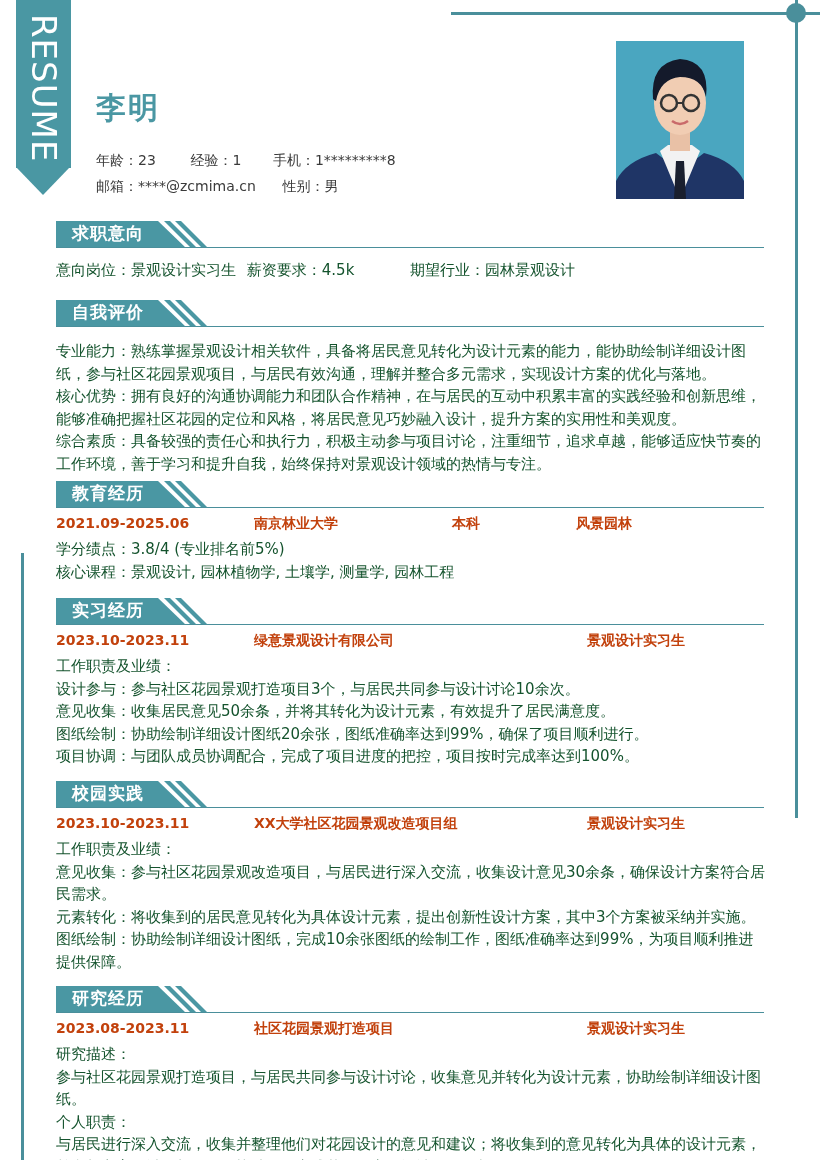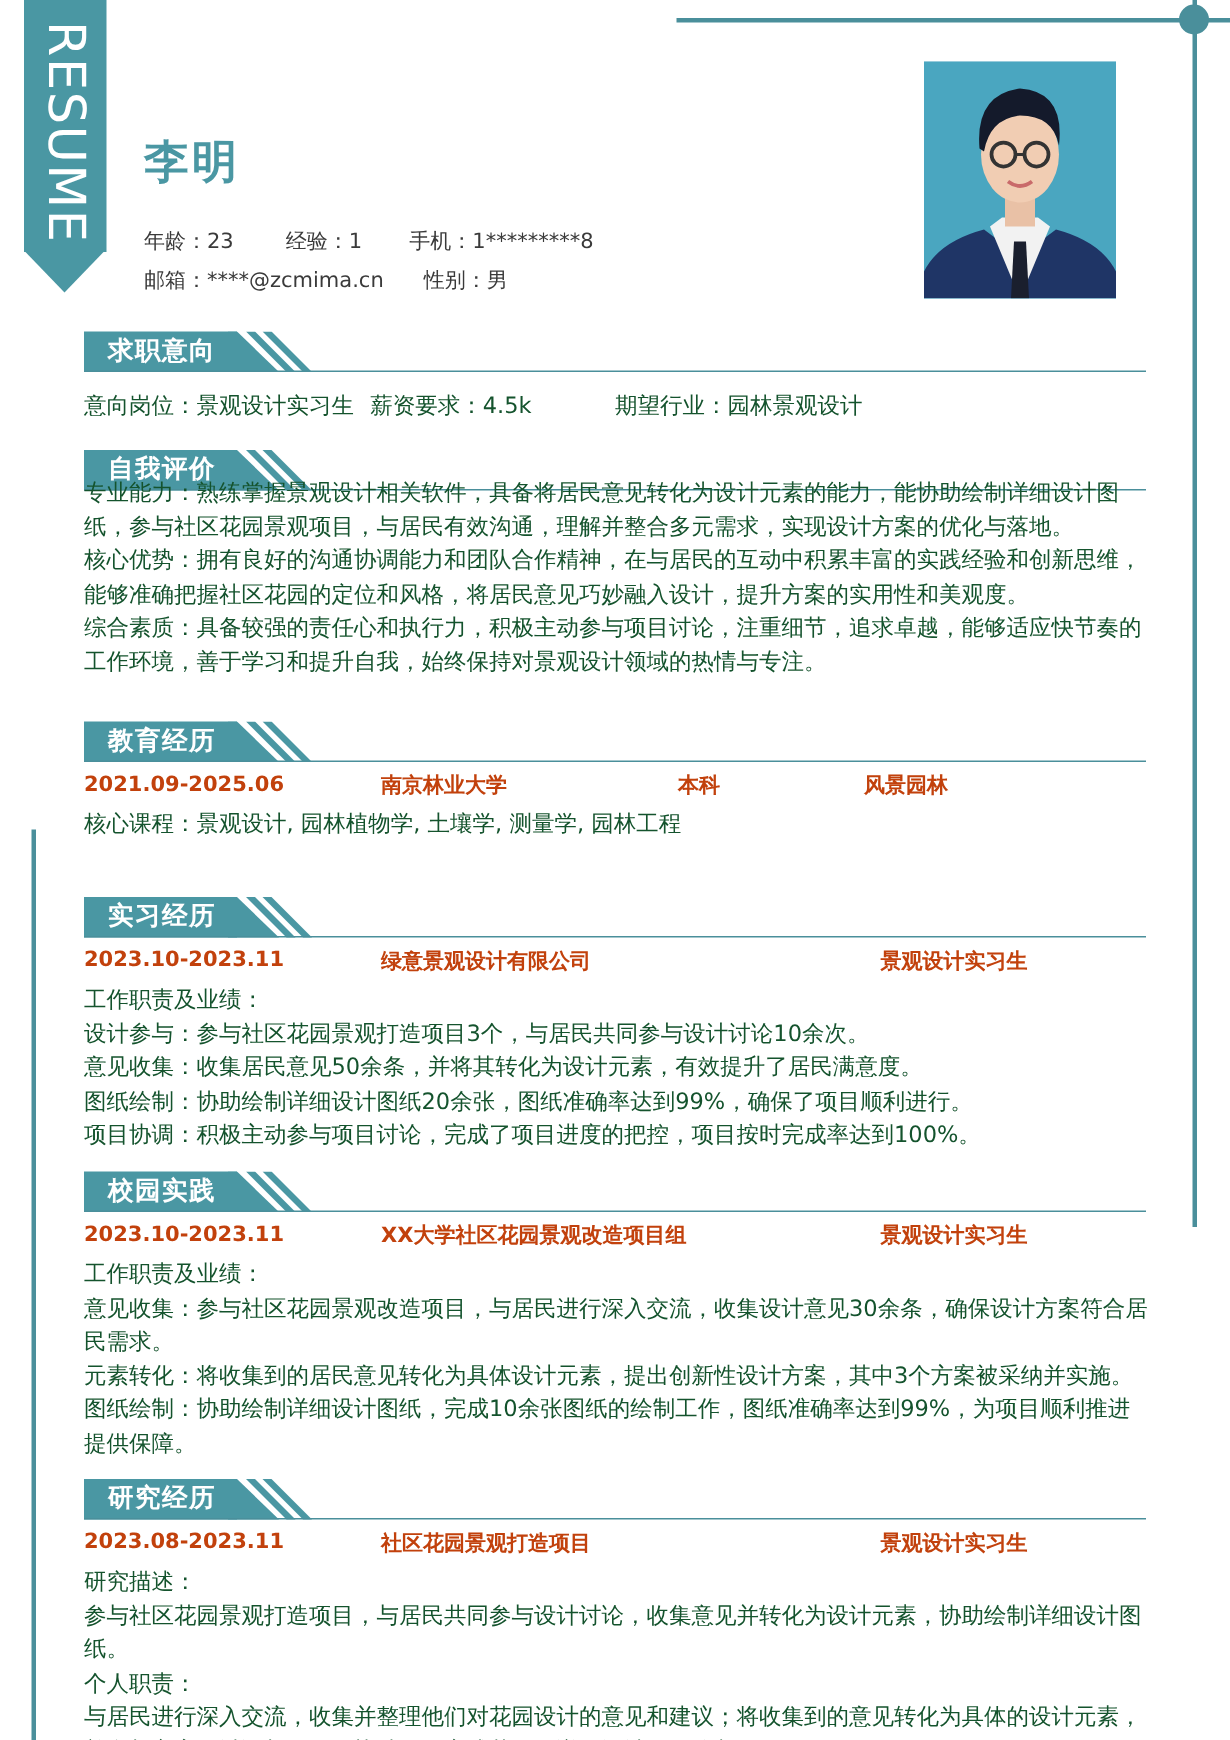--- a/index.html
+++ b/index.html
@@ -102,21 +102,21 @@
 <div class="section-head" style="top:298px;">
   <div class="bar"></div>
   <svg width="60" height="28">
       <polygon points="0,0 6,0 34,27 0,27" fill="#4a97a3"></polygon>
       <polygon points="12,0 18,0 45,27 39,27" fill="#4a97a3"></polygon>
       <polygon points="23,0 29,0 56,27 50,27" fill="#4a97a3"></polygon>
     </svg>
   <div class="title">自我评价</div>
   <div class="underline"></div>
 </div>
-<div class="text" style="top:317px;">
+<div class="text" style="top:340px;font-family:Liberation Serif, serif;">
   <p>专业能力：熟练掌握景观设计相关软件，具备将居民意见转化为设计元素的能力，能协助绘制详细设计图纸，参与社区花园景观项目，与居民有效沟通，理解并整合多元需求，实现设计方案的优化与落地。</p>
   <p>核心优势：拥有良好的沟通协调能力和团队合作精神，在与居民的互动中积累丰富的实践经验和创新思维，能够准确把握社区花园的定位和风格，将居民意见巧妙融入设计，提升方案的实用性和美观度。</p>
   <p>综合素质：具备较强的责任心和执行力，积极主动参与项目讨论，注重细节，追求卓越，能够适应快节奏的工作环境，善于学习和提升自我，始终保持对景观设计领域的热情与专注。</p>
 </div>
 
 <div class="section-head" style="top:479px;">
   <div class="bar"></div>
   <svg width="60" height="28">
       <polygon points="0,0 6,0 34,27 0,27" fill="#4a97a3"></polygon>
       <polygon points="12,0 18,0 45,27 39,27" fill="#4a97a3"></polygon>
@@ -125,20 +125,21 @@
   <div class="title">教育经历</div>
   <div class="underline"></div>
 </div>
 <div class="row" style="top:515px;">
   <span style="left:0;">2021.09-2025.06</span>
   <span style="left:198px;">南京林业大学</span>
   <span style="left:396px;">本科</span>
   <span style="left:520px;">风景园林</span>
 </div>
 <div class="text" style="top:538px;">
+  <p>学分绩点：3.8/4 (专业排名前5%)</p>
   <p>核心课程：景观设计, 园林植物学, 土壤学, 测量学, 园林工程</p>
 </div>
 
 <div class="section-head" style="top:596px;">
   <div class="bar"></div>
   <svg width="60" height="28">
       <polygon points="0,0 6,0 34,27 0,27" fill="#4a97a3"></polygon>
       <polygon points="12,0 18,0 45,27 39,27" fill="#4a97a3"></polygon>
       <polygon points="23,0 29,0 56,27 50,27" fill="#4a97a3"></polygon>
     </svg>
@@ -148,21 +149,21 @@
 <div class="row" style="top:632px;">
   <span style="left:0;">2023.10-2023.11</span>
   <span style="left:198px;">绿意景观设计有限公司</span>
   <span style="left:531px;">景观设计实习生</span>
 </div>
 <div class="text" style="top:655px;">
   <p>工作职责及业绩：</p>
   <p>设计参与：参与社区花园景观打造项目3个，与居民共同参与设计讨论10余次。</p>
   <p>意见收集：收集居民意见50余条，并将其转化为设计元素，有效提升了居民满意度。</p>
   <p>图纸绘制：协助绘制详细设计图纸20余张，图纸准确率达到99%，确保了项目顺利进行。</p>
-  <p>项目协调：积极主动参与项目讨论，完成了项目进度的把控，项目按时完成率达到100%。</p>
+  <p>项目协调：与团队成员协调配合，完成了项目进度的把控，项目按时完成率达到100%。</p>
 </div>
 
 <div class="section-head" style="top:779px;">
   <div class="bar"></div>
   <svg width="60" height="28">
       <polygon points="0,0 6,0 34,27 0,27" fill="#4a97a3"></polygon>
       <polygon points="12,0 18,0 45,27 39,27" fill="#4a97a3"></polygon>
       <polygon points="23,0 29,0 56,27 50,27" fill="#4a97a3"></polygon>
     </svg>
   <div class="title">校园实践</div>

